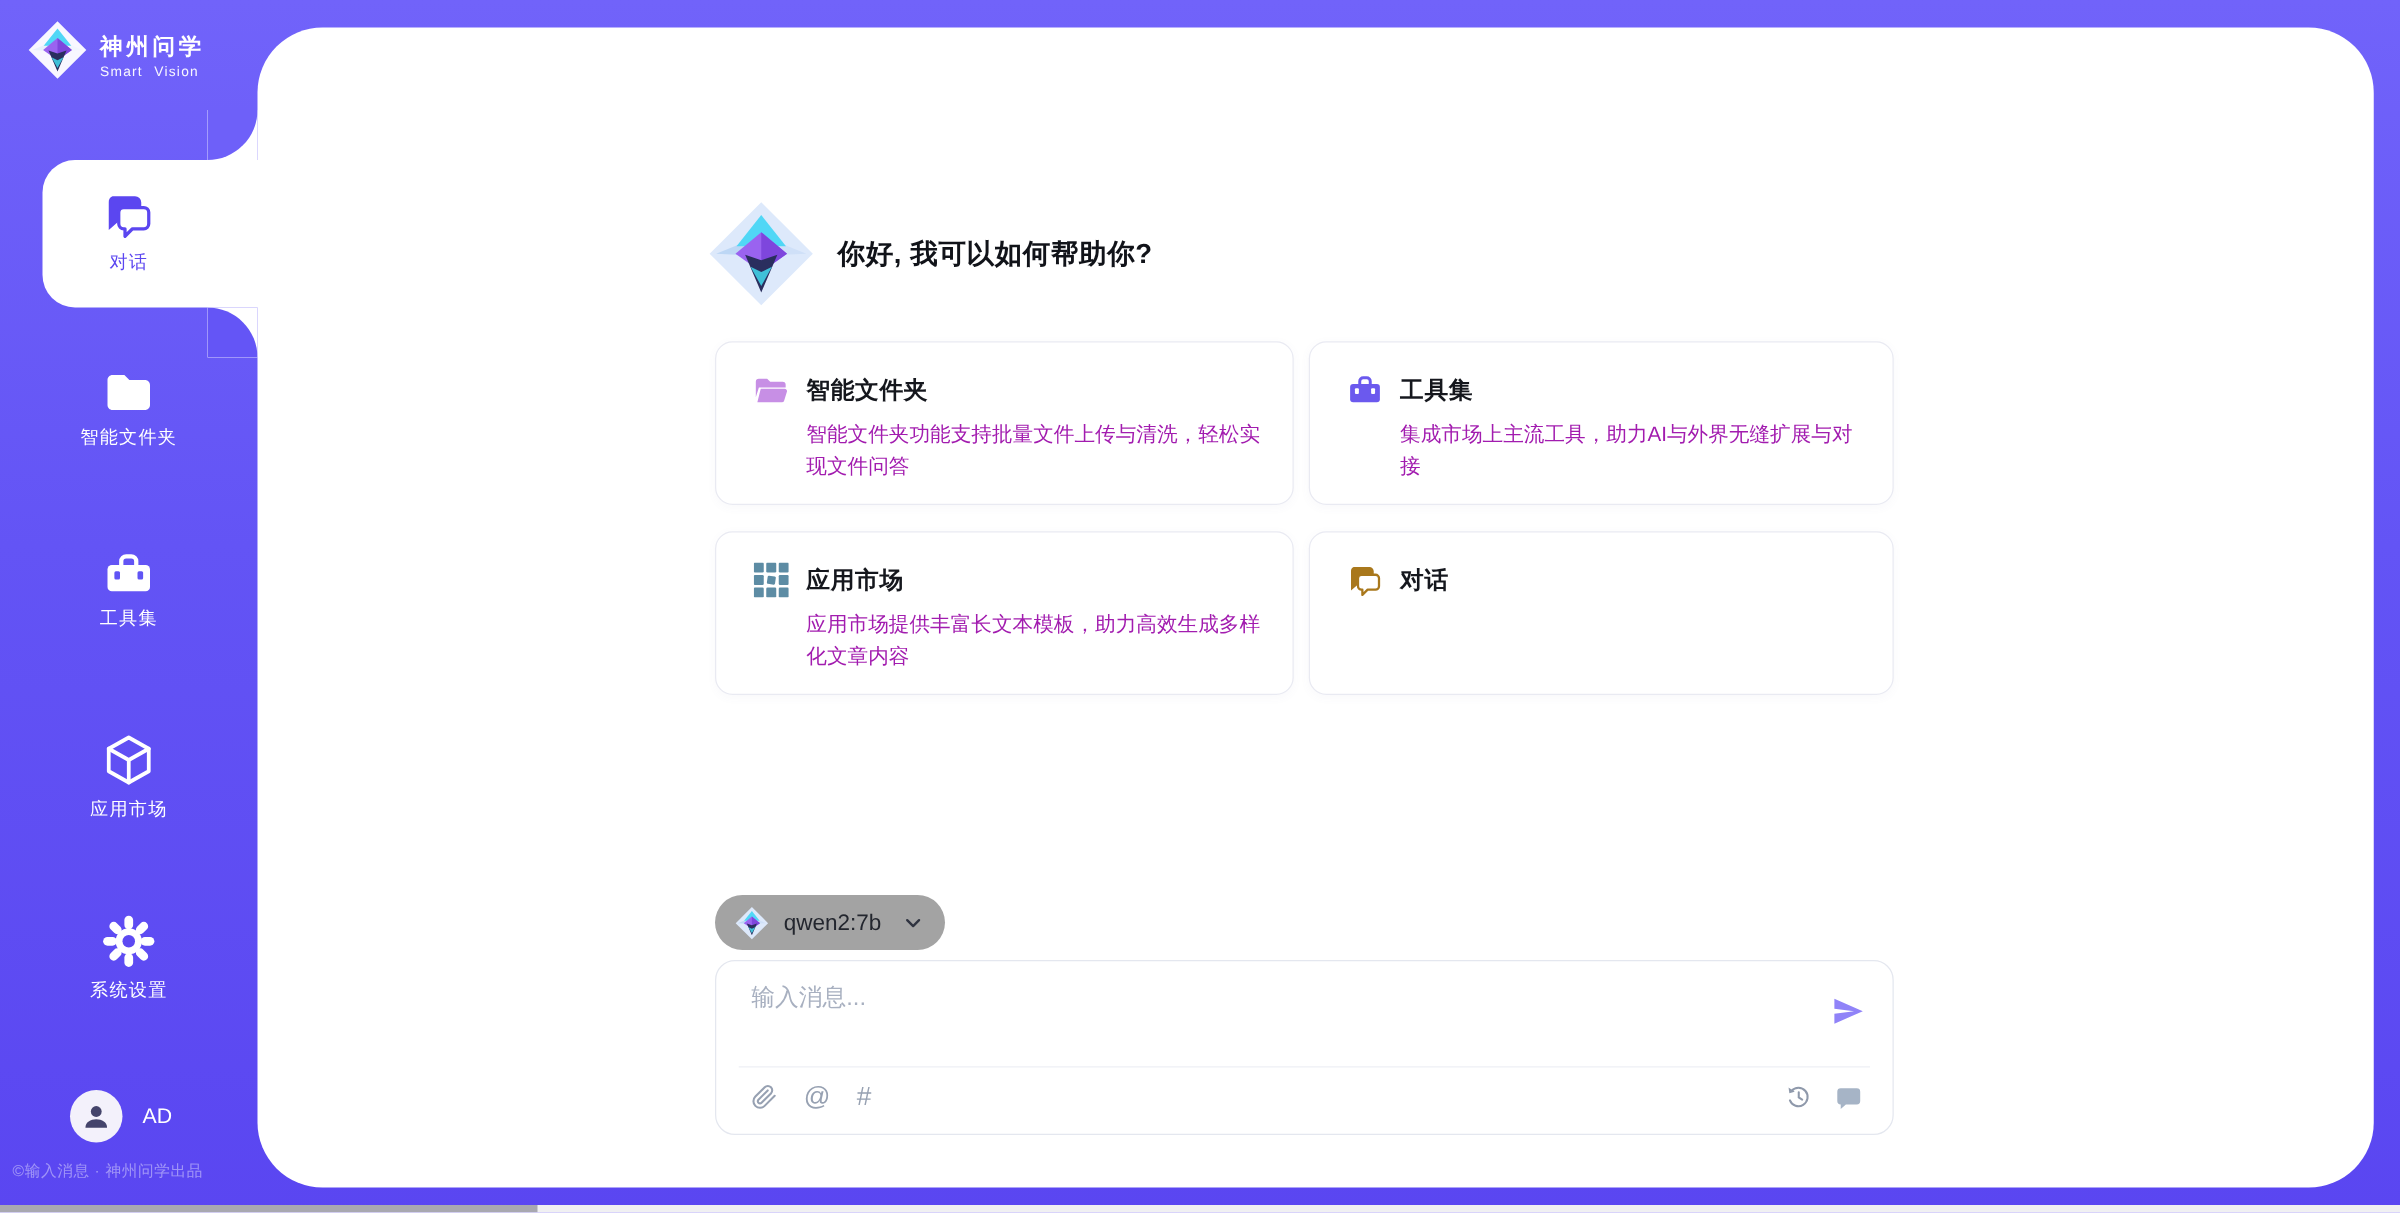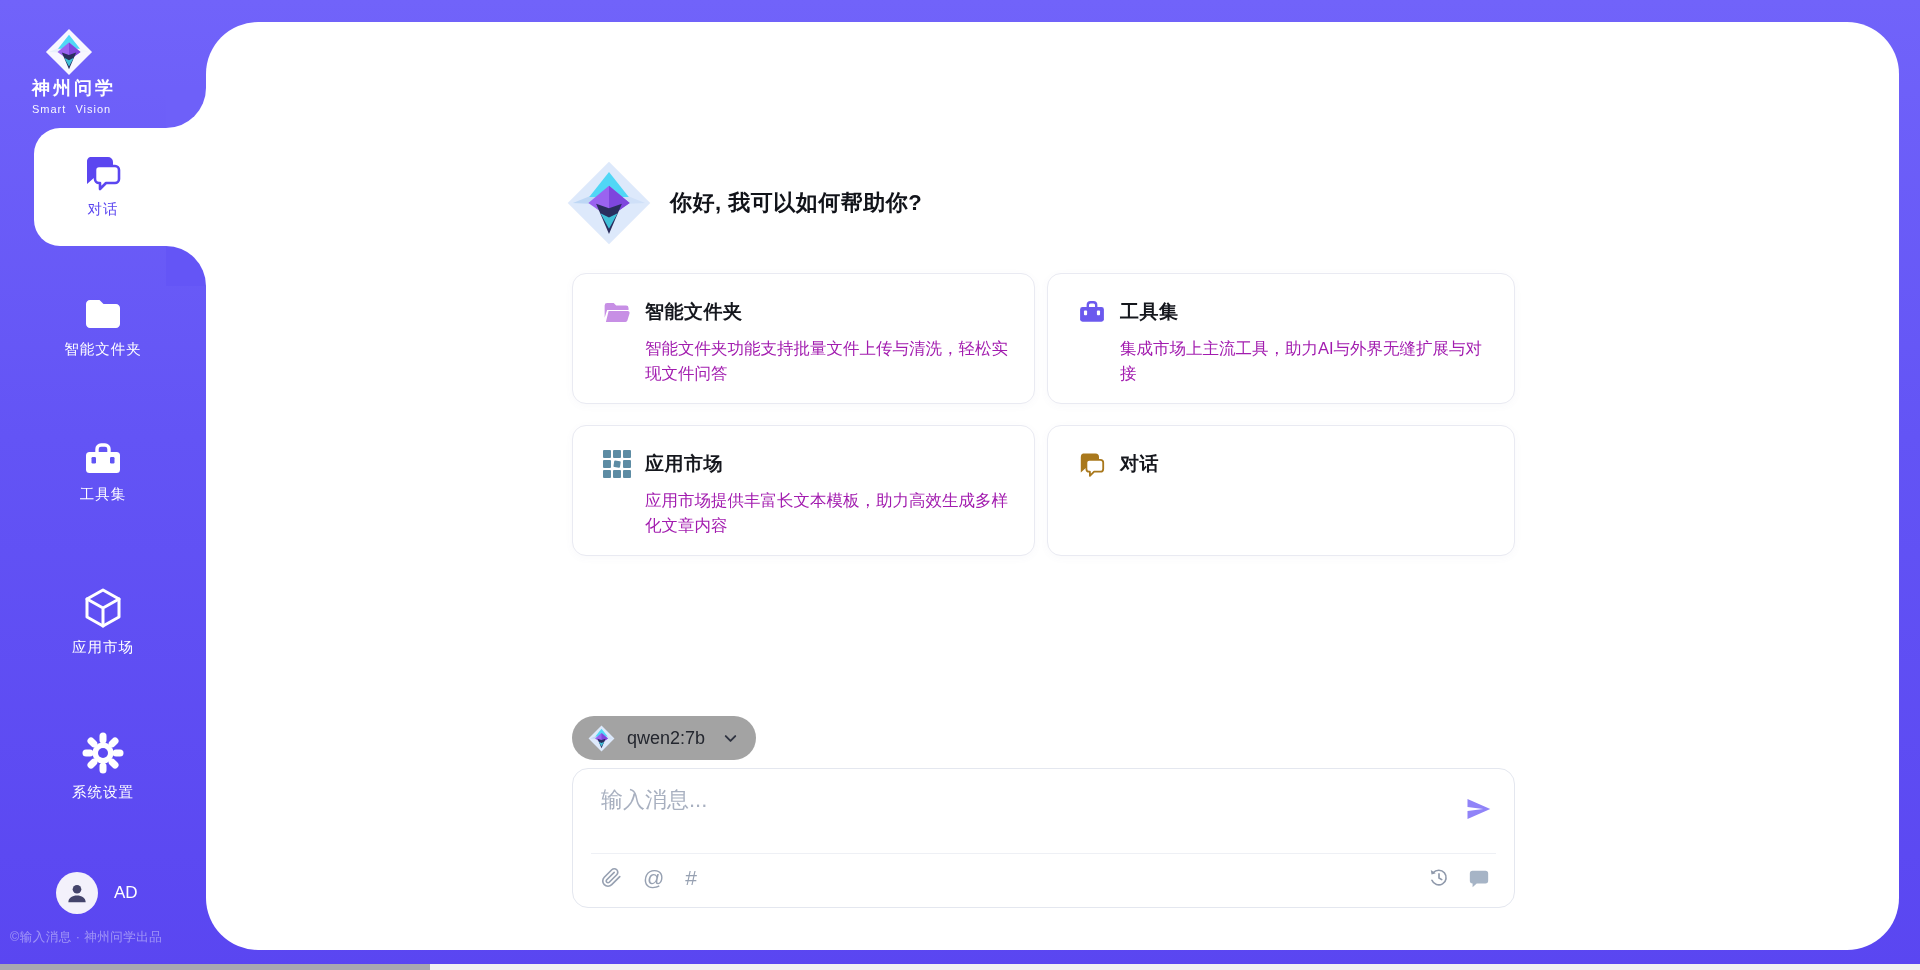--- a/index.html
+++ b/index.html
@@ -7,21 +7,21 @@
   body { font-family:"Liberation Sans","DejaVu Sans",sans-serif; }
   .page { position:relative; width:1920px; height:970px;
           background:linear-gradient(180deg,#7163fa 0%,#6354f5 45%,#5a46f1 100%); overflow:hidden; }
 
   
   .content-card { position:absolute; left:206px; top:22px; width:1693px; height:928px;
                   background:#ffffff; border-radius:52px; }
 
   
   .sidebar { position:absolute; left:0; top:0; width:206px; height:970px; }
-  .brand { position:absolute; left:22px; top:28px; display:flex; align-items:center;flex-direction:column; }
+  .brand { position:absolute; left:22px; top:16px; display:flex; align-items:flex-end; }
   .brand svg { width:48px; height:48px; }
   .brand-text { margin-left:10px; color:#fff; }
   .brand-name { font-size:18px; font-weight:bold; letter-spacing:3px; }
   .brand-sub { font-size:11px; letter-spacing:1px; word-spacing:5px; margin-top:3px; opacity:.95; }
 
   .tab-pill { position:absolute; left:34px; top:128px; width:178px; height:118px;
               background:#fff; border-radius:26px 0 0 26px; }
   .fillet { position:absolute; left:166px; width:40px; height:40px; background:#fff; overflow:hidden; }
   .fillet-top { top:88px; } .fillet-bottom { top:246px; }
   .fillet-top::before { content:""; position:absolute; inset:0; background:#6e60f9; border-bottom-right-radius:40px; }
@@ -63,21 +63,21 @@
                 border-radius:22px; cursor:pointer; }
   .model-pill .gem-small { width:27px; height:27px; }
   .model-name { font-size:18px; color:#23262e; }
   .model-pill .chev { width:19px; height:19px; margin-left:4px; }
 
   
   .composer { position:absolute; left:366px; top:746px; width:943px; height:140px;
               border:1px solid #e4e7ef; border-radius:16px; background:#fff; }
   .composer-input { position:absolute; left:28px; top:16px; width:800px; height:58px;
                     border:none; outline:none; resize:none; background:transparent;
-                    font-family:inherit; font-size:22px; color:#333; }
+                    font-family:inherit; font-size:19px; color:#333; }
   .composer-input::placeholder { color:#a8b0c0; }
   .send-btn { position:absolute; right:22px; top:26px; width:28px; height:28px; cursor:pointer; }
   .composer-divider { position:absolute; left:18px; right:18px; top:84px; border-top:1px solid #eef0f5; }
   .tools-left { position:absolute; left:28px; top:98px; display:flex; align-items:center; gap:21px;
                 color:#97a1b2; }
   .tools-left svg { width:21px; height:21px; cursor:pointer; }
   .tool-glyph { font-size:21px; line-height:1; cursor:pointer; }
   .tools-right { position:absolute; right:24px; top:98px; display:flex; align-items:center; gap:18px;
                  color:#8f99ab; }
   .tools-right svg { width:22px; height:22px; cursor:pointer; }

